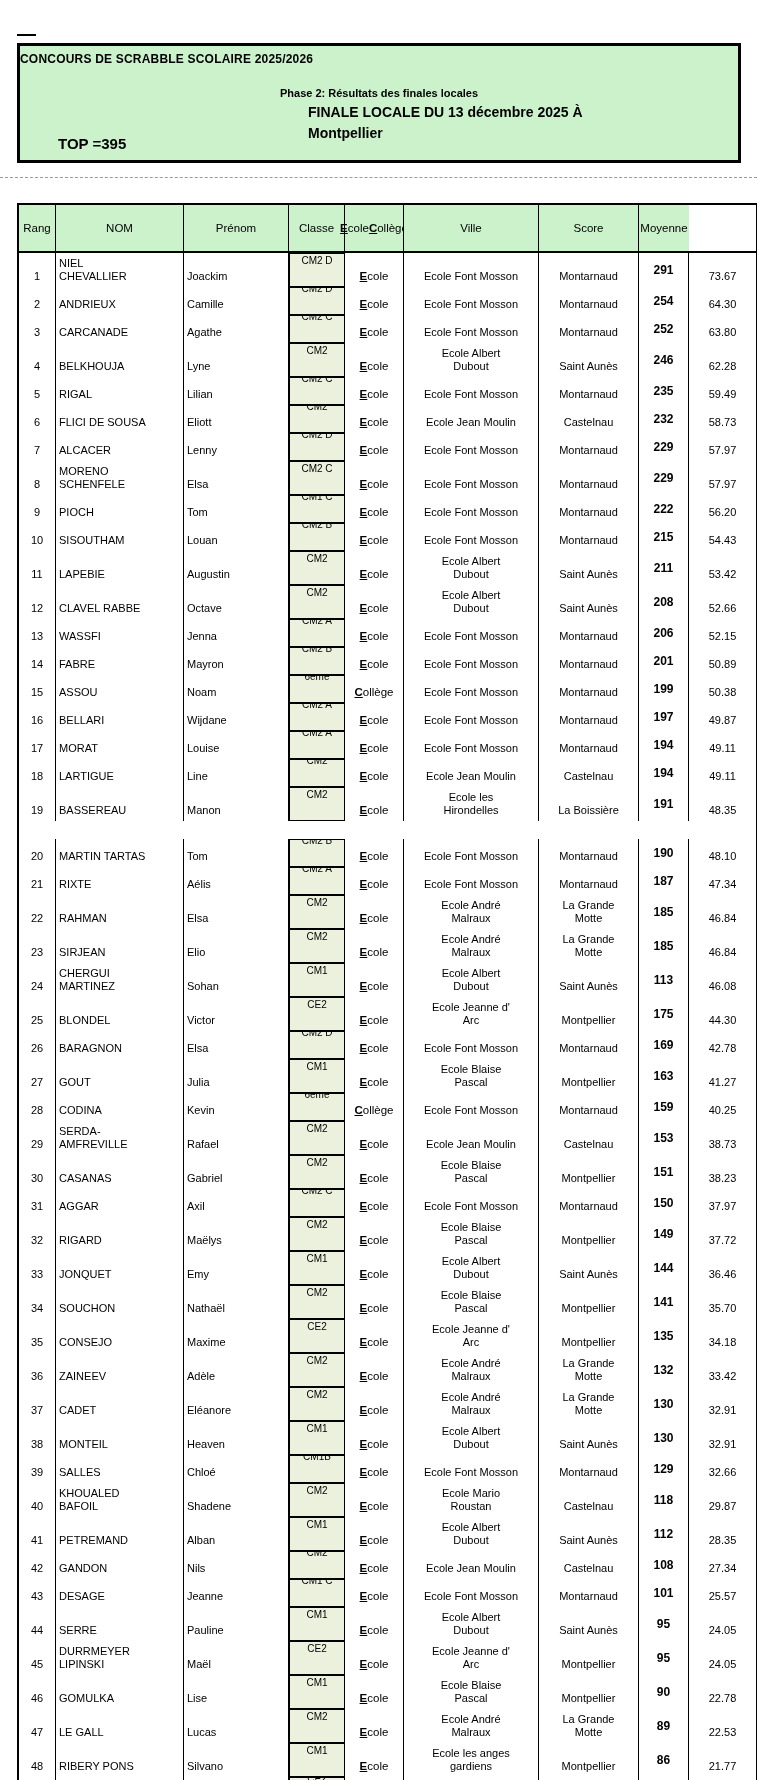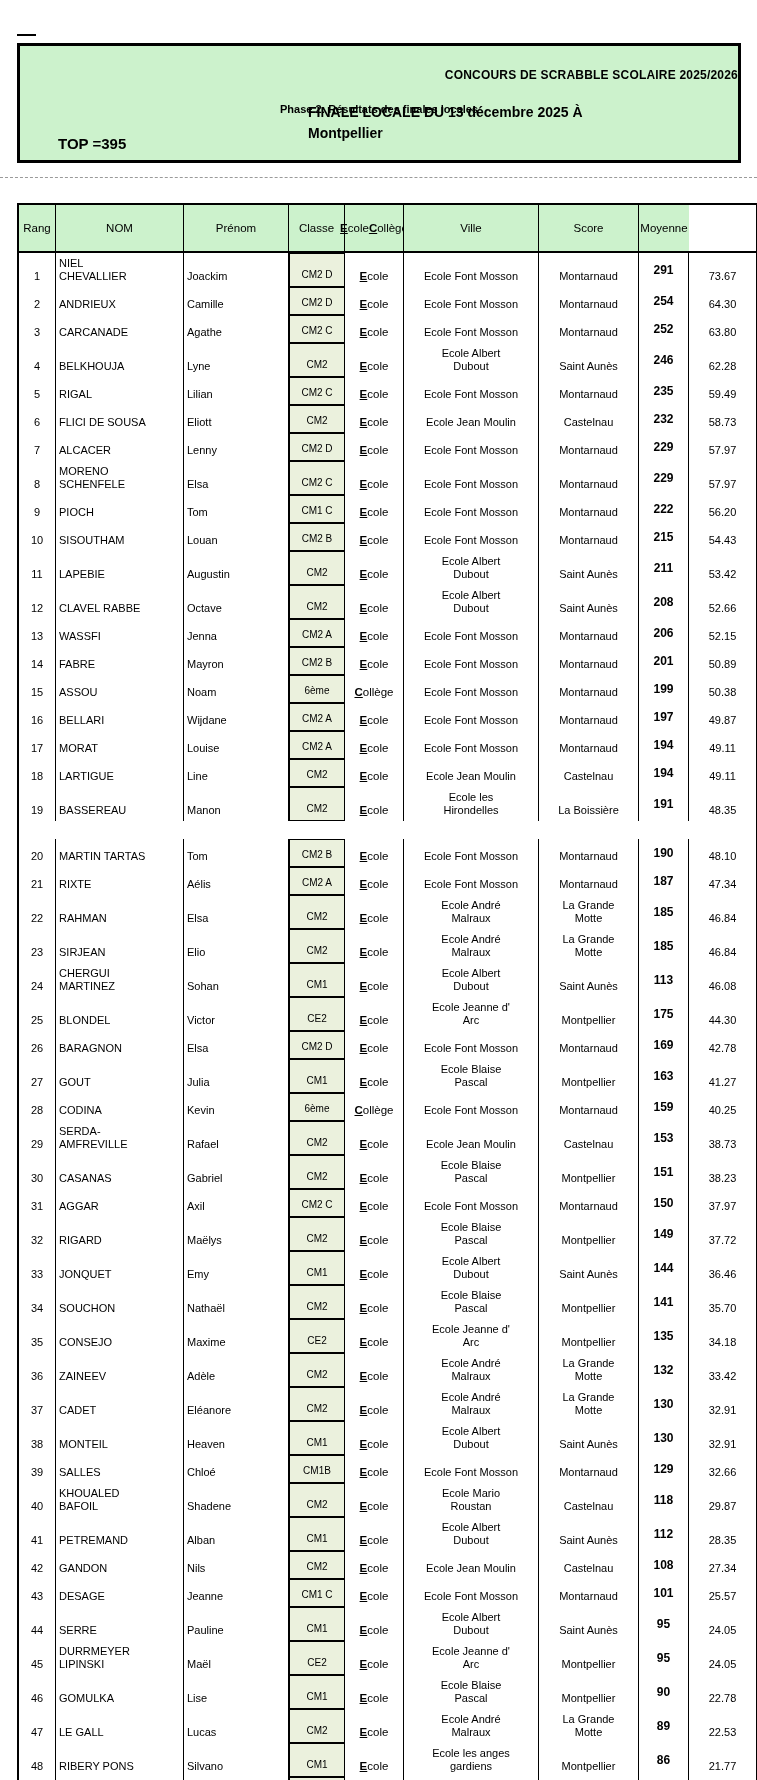--- a/index.html
+++ b/index.html
@@ -10,21 +10,21 @@
   }
   
   .pb-seg{position:absolute;left:17px;top:34px;width:19px;height:2px;background:#000;}
   .pb-dash{position:absolute;left:0;top:177px;width:757px;height:0;border-top:1px dashed #9a9a9a;}
 
   
   .hbox{
     position:absolute;left:17px;top:43px;width:724px;height:120px;
     background:#ccf2cc;border:3px solid #000;box-sizing:border-box;
   }
-  .hbox .title{ text-align:right;font-weight:bold;font-size:12px;padding-top:22px;letter-spacing:.2px;}
+  .hbox .title{ text-align:left;font-weight:bold;font-size:12px;padding-top:6px;letter-spacing:.2px;}
   .hbox .subtitle{ text-align:center;font-weight:bold;font-size:11px;margin-top:21px;}
   .hbox .finale{
     position:absolute;left:288px;top:56px;width:440px;
     font-weight:bold;font-size:14px;line-height:21px;white-space:pre-line;
   }
   .hbox .toplabel{ position:absolute;left:38px;top:89px;font-weight:bold;font-size:15px;}
 
   
   .rtable{
     position:absolute;left:17px;top:203px;width:741px;
@@ -44,21 +44,21 @@
   .trow::after{content:"";position:absolute;right:-2px;bottom:-1px;width:2px;height:1px;background:#000;}
   .td{
     box-sizing:border-box;border-right:1px solid #000;
     display:flex;align-items:flex-end;overflow:hidden;
     font-size:11px;line-height:13px;padding-bottom:4px;white-space:pre-line;
   }
   .c-rang{justify-content:center;}
   .c-nom,.c-prenom{justify-content:flex-start;padding-left:3px;}
   .c-classe{
     background:#ebf1dd;border:1px solid #000;justify-content:center;
-    font-size:10px;padding-bottom:5px;
+    font-size:10px;padding-bottom:19px;
   }
   .c-type{justify-content:center;font-size:11.5px;}
   .c-etab,.c-ville{justify-content:center;text-align:center;}
   .c-score{justify-content:center;align-items:center;font-weight:bold;font-size:12px;padding-bottom:0;}
   .c-moyenne{justify-content:center;border-right:none;}
 </style>
 </head>
 <body>
 
 <div class="pb-seg"></div>

